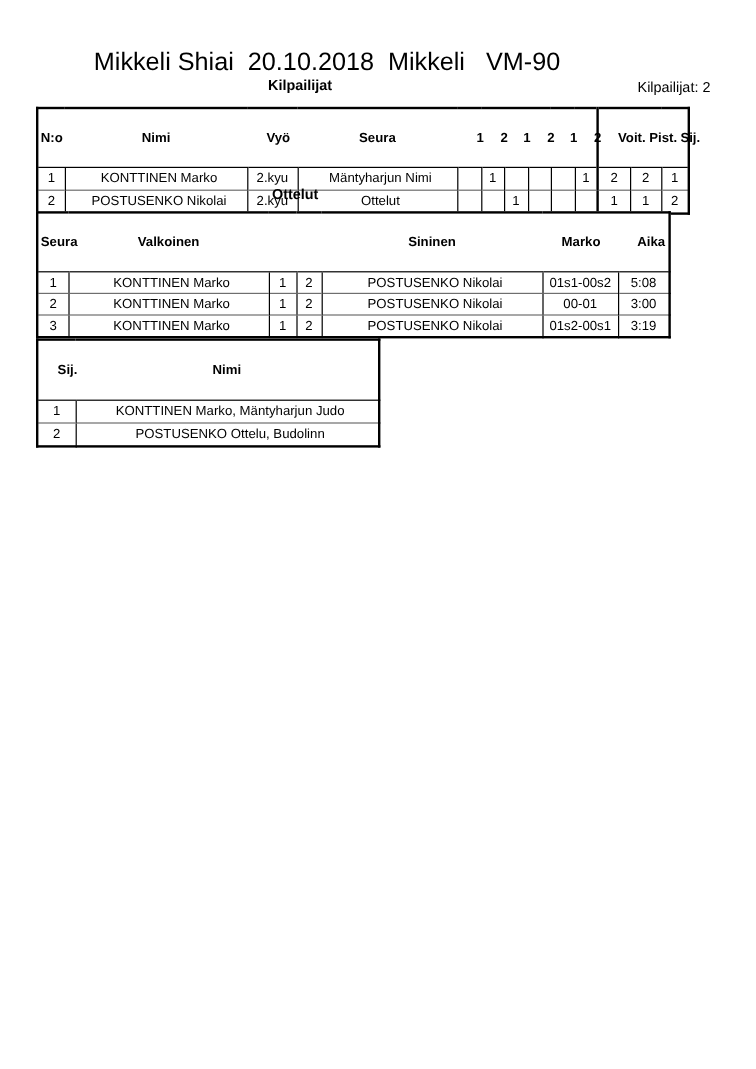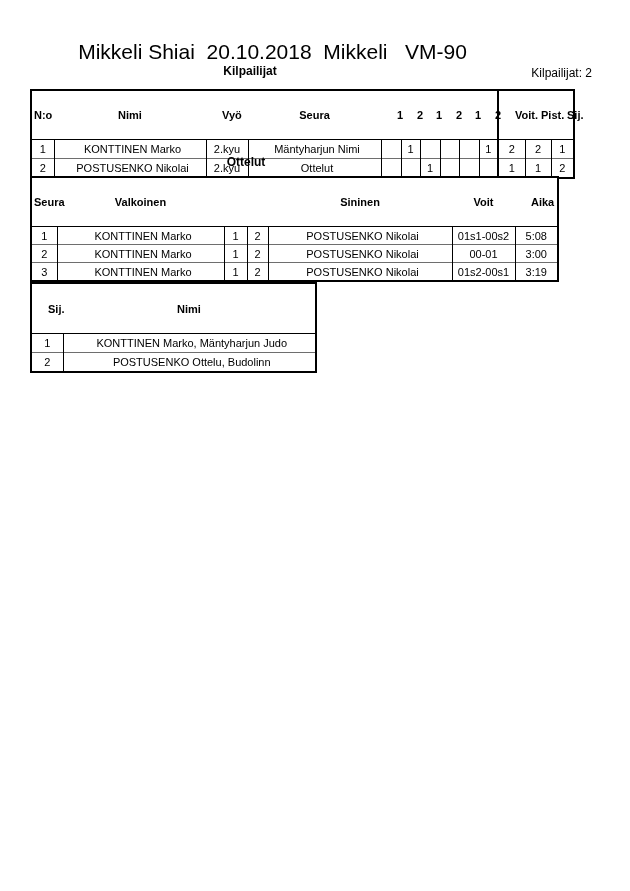--- a/index.html
+++ b/index.html
@@ -150,21 +150,21 @@
         <col style="width:63px">
         <col style="width:43px">
     </colgroup>
     <thead>
       <tr>
         <th class="left">Seura</th>
         <th>Valkoinen</th>
         <th></th>
         <th></th>
         <th>Sininen</th>
-        <th>Voit</th>
+        <th>Marko</th>
         <th>Aika</th>
       </tr>
     </thead>
     <tbody>
       <tr>
         <td>1</td>
         <td class="txt">KONTTINEN Marko</td>
         <td>1</td>
         <td>2</td>
         <td class="txt">POSTUSENKO Nikolai</td>

